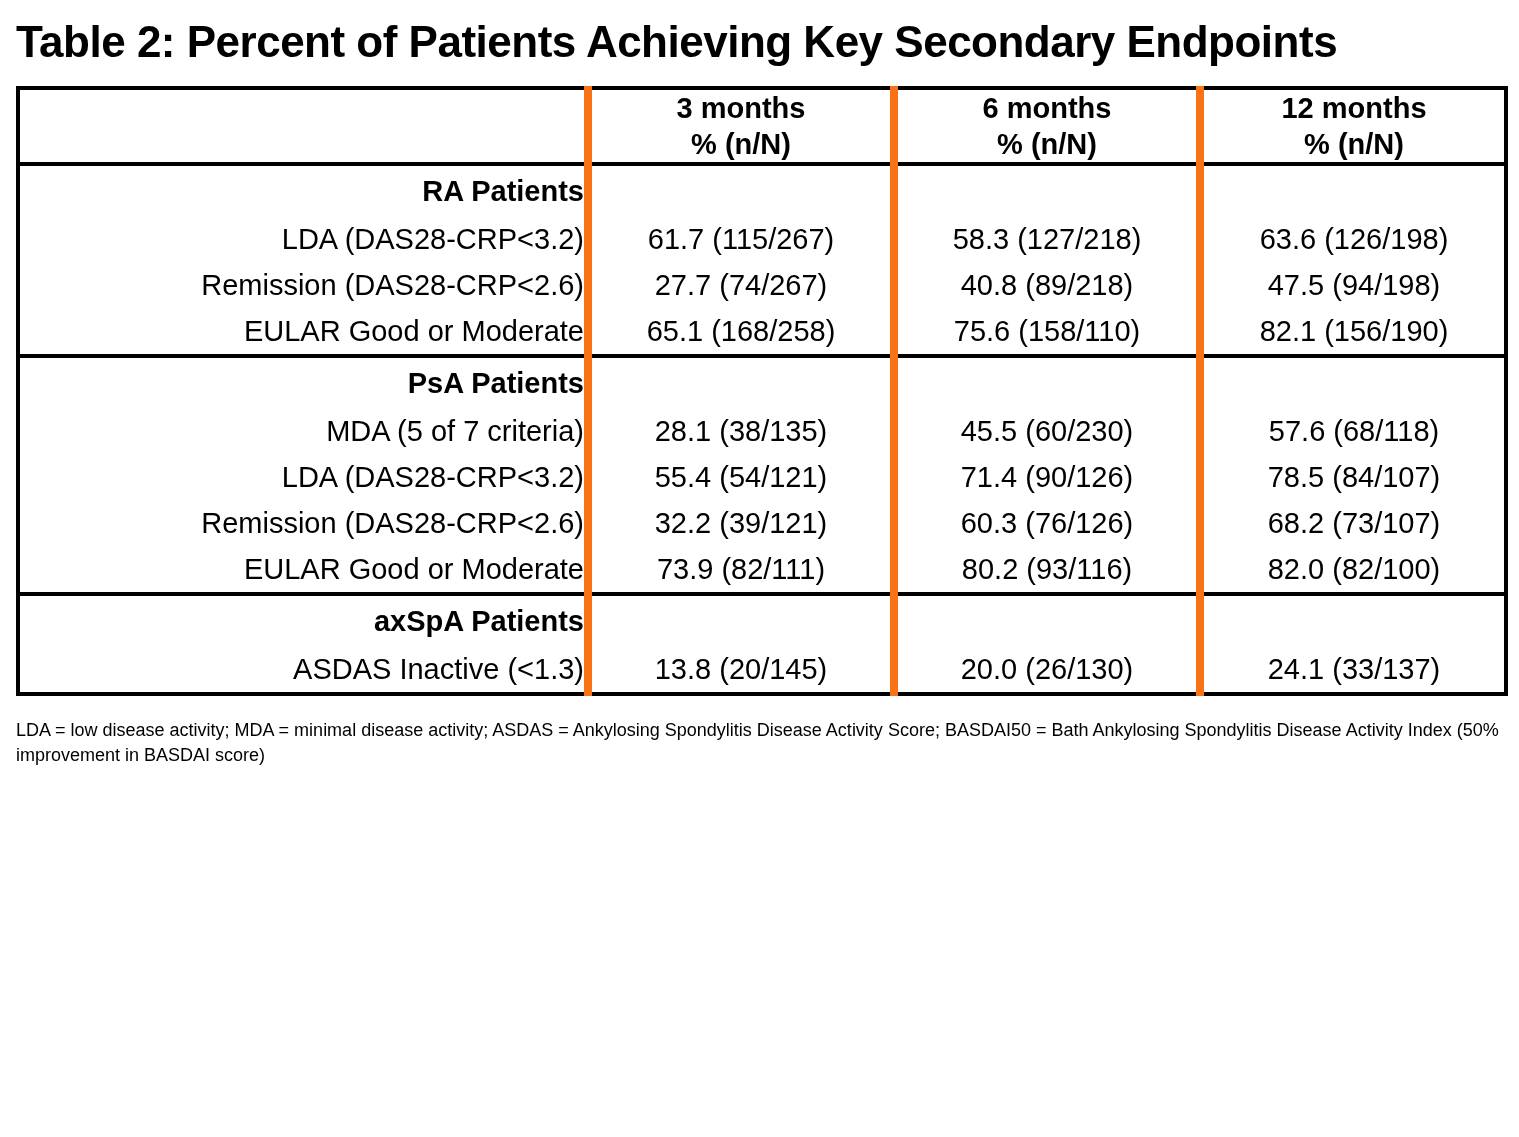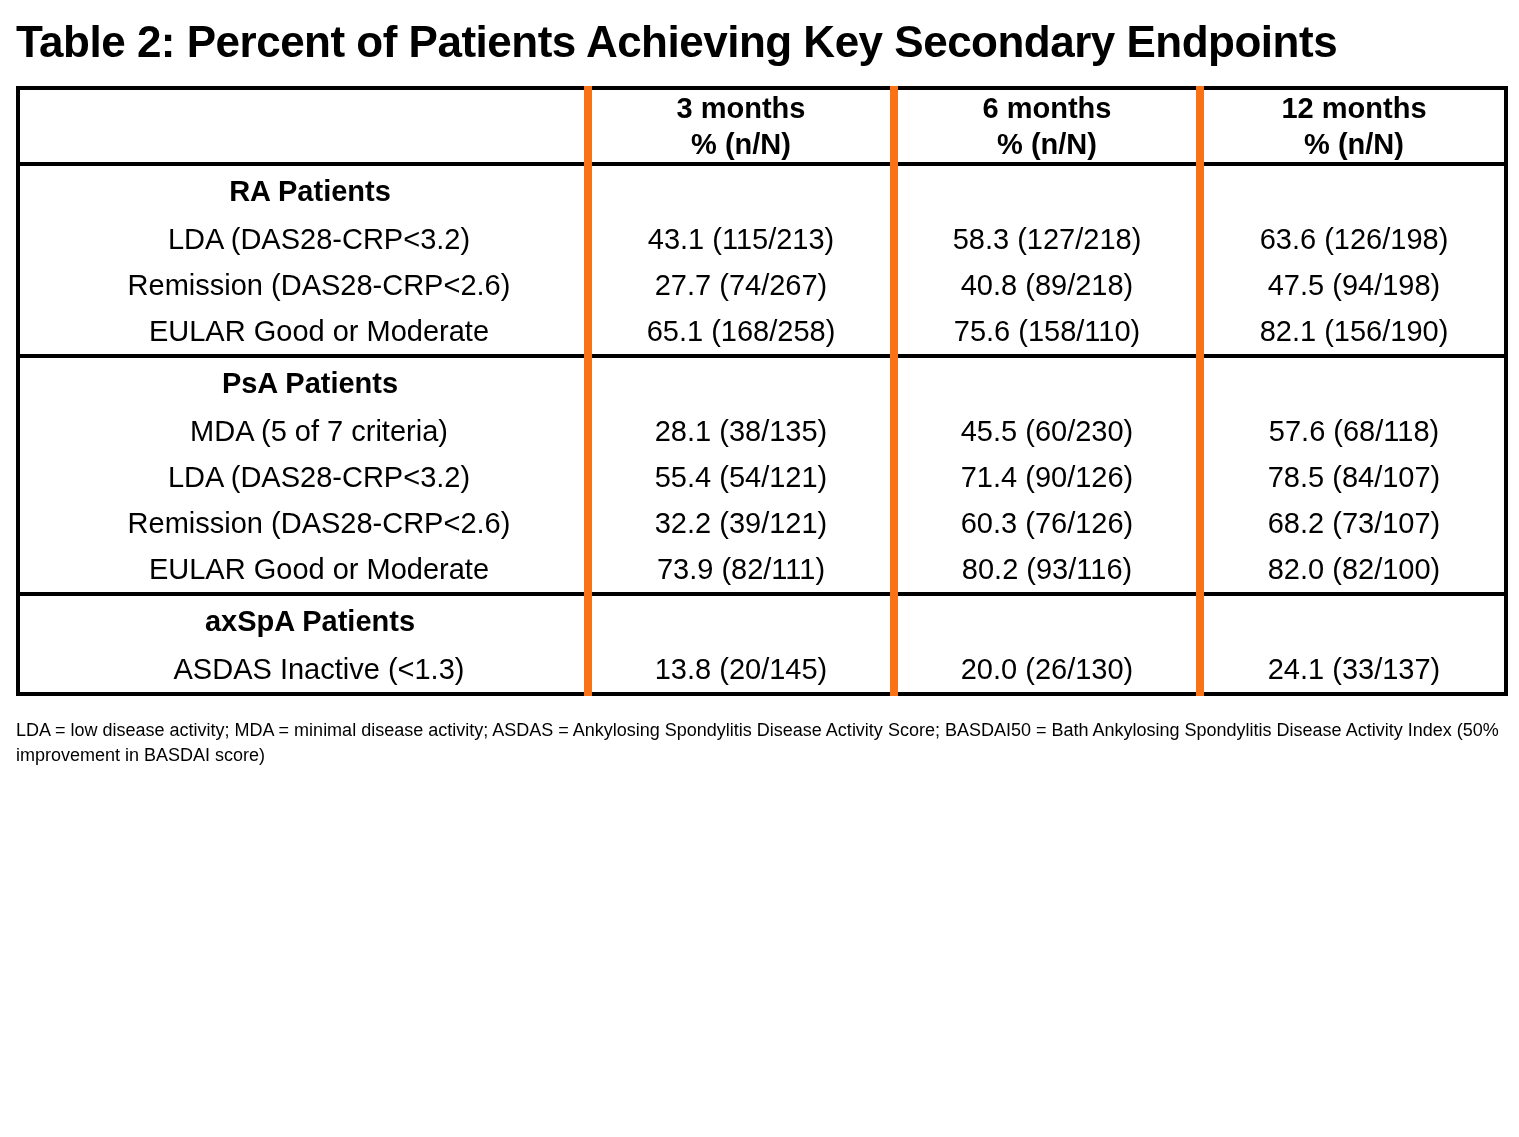--- a/index.html
+++ b/index.html
@@ -58,21 +58,21 @@
     border-bottom: 4px solid #000;
   }
   thead th.corner {
     border-bottom: 4px solid #000;
   }
   tbody td {
     height: 46px;
     line-height: 46px;
   }
   td.label {
-    text-align: center;
+    text-align: right;
     padding-left: 22px;
     white-space: nowrap;
   }
   td.label.group {
     font-weight: bold;
     padding-left: 16px;
   }
   td.label.indent {
     padding-left: 34px;
   }
@@ -127,21 +127,21 @@
     <tbody>
 
       <tr class="group-head">
         <td class="label group">RA Patients</td>
         <td class="val"></td>
         <td class="val"></td>
         <td class="val"></td>
       </tr>
       <tr>
         <td class="label indent">LDA (DAS28-CRP&lt;3.2)</td>
-        <td class="val">43.1 (115/213)</td>
+        <td class="val">61.7 (115/267)</td>
         <td class="val">58.3 (127/218)</td>
         <td class="val">63.6 (126/198)</td>
       </tr>
       <tr>
         <td class="label indent">Remission (DAS28-CRP&lt;2.6)</td>
         <td class="val">27.7 (74/267)</td>
         <td class="val">40.8 (89/218)</td>
         <td class="val">47.5 (94/198)</td>
       </tr>
       <tr>

